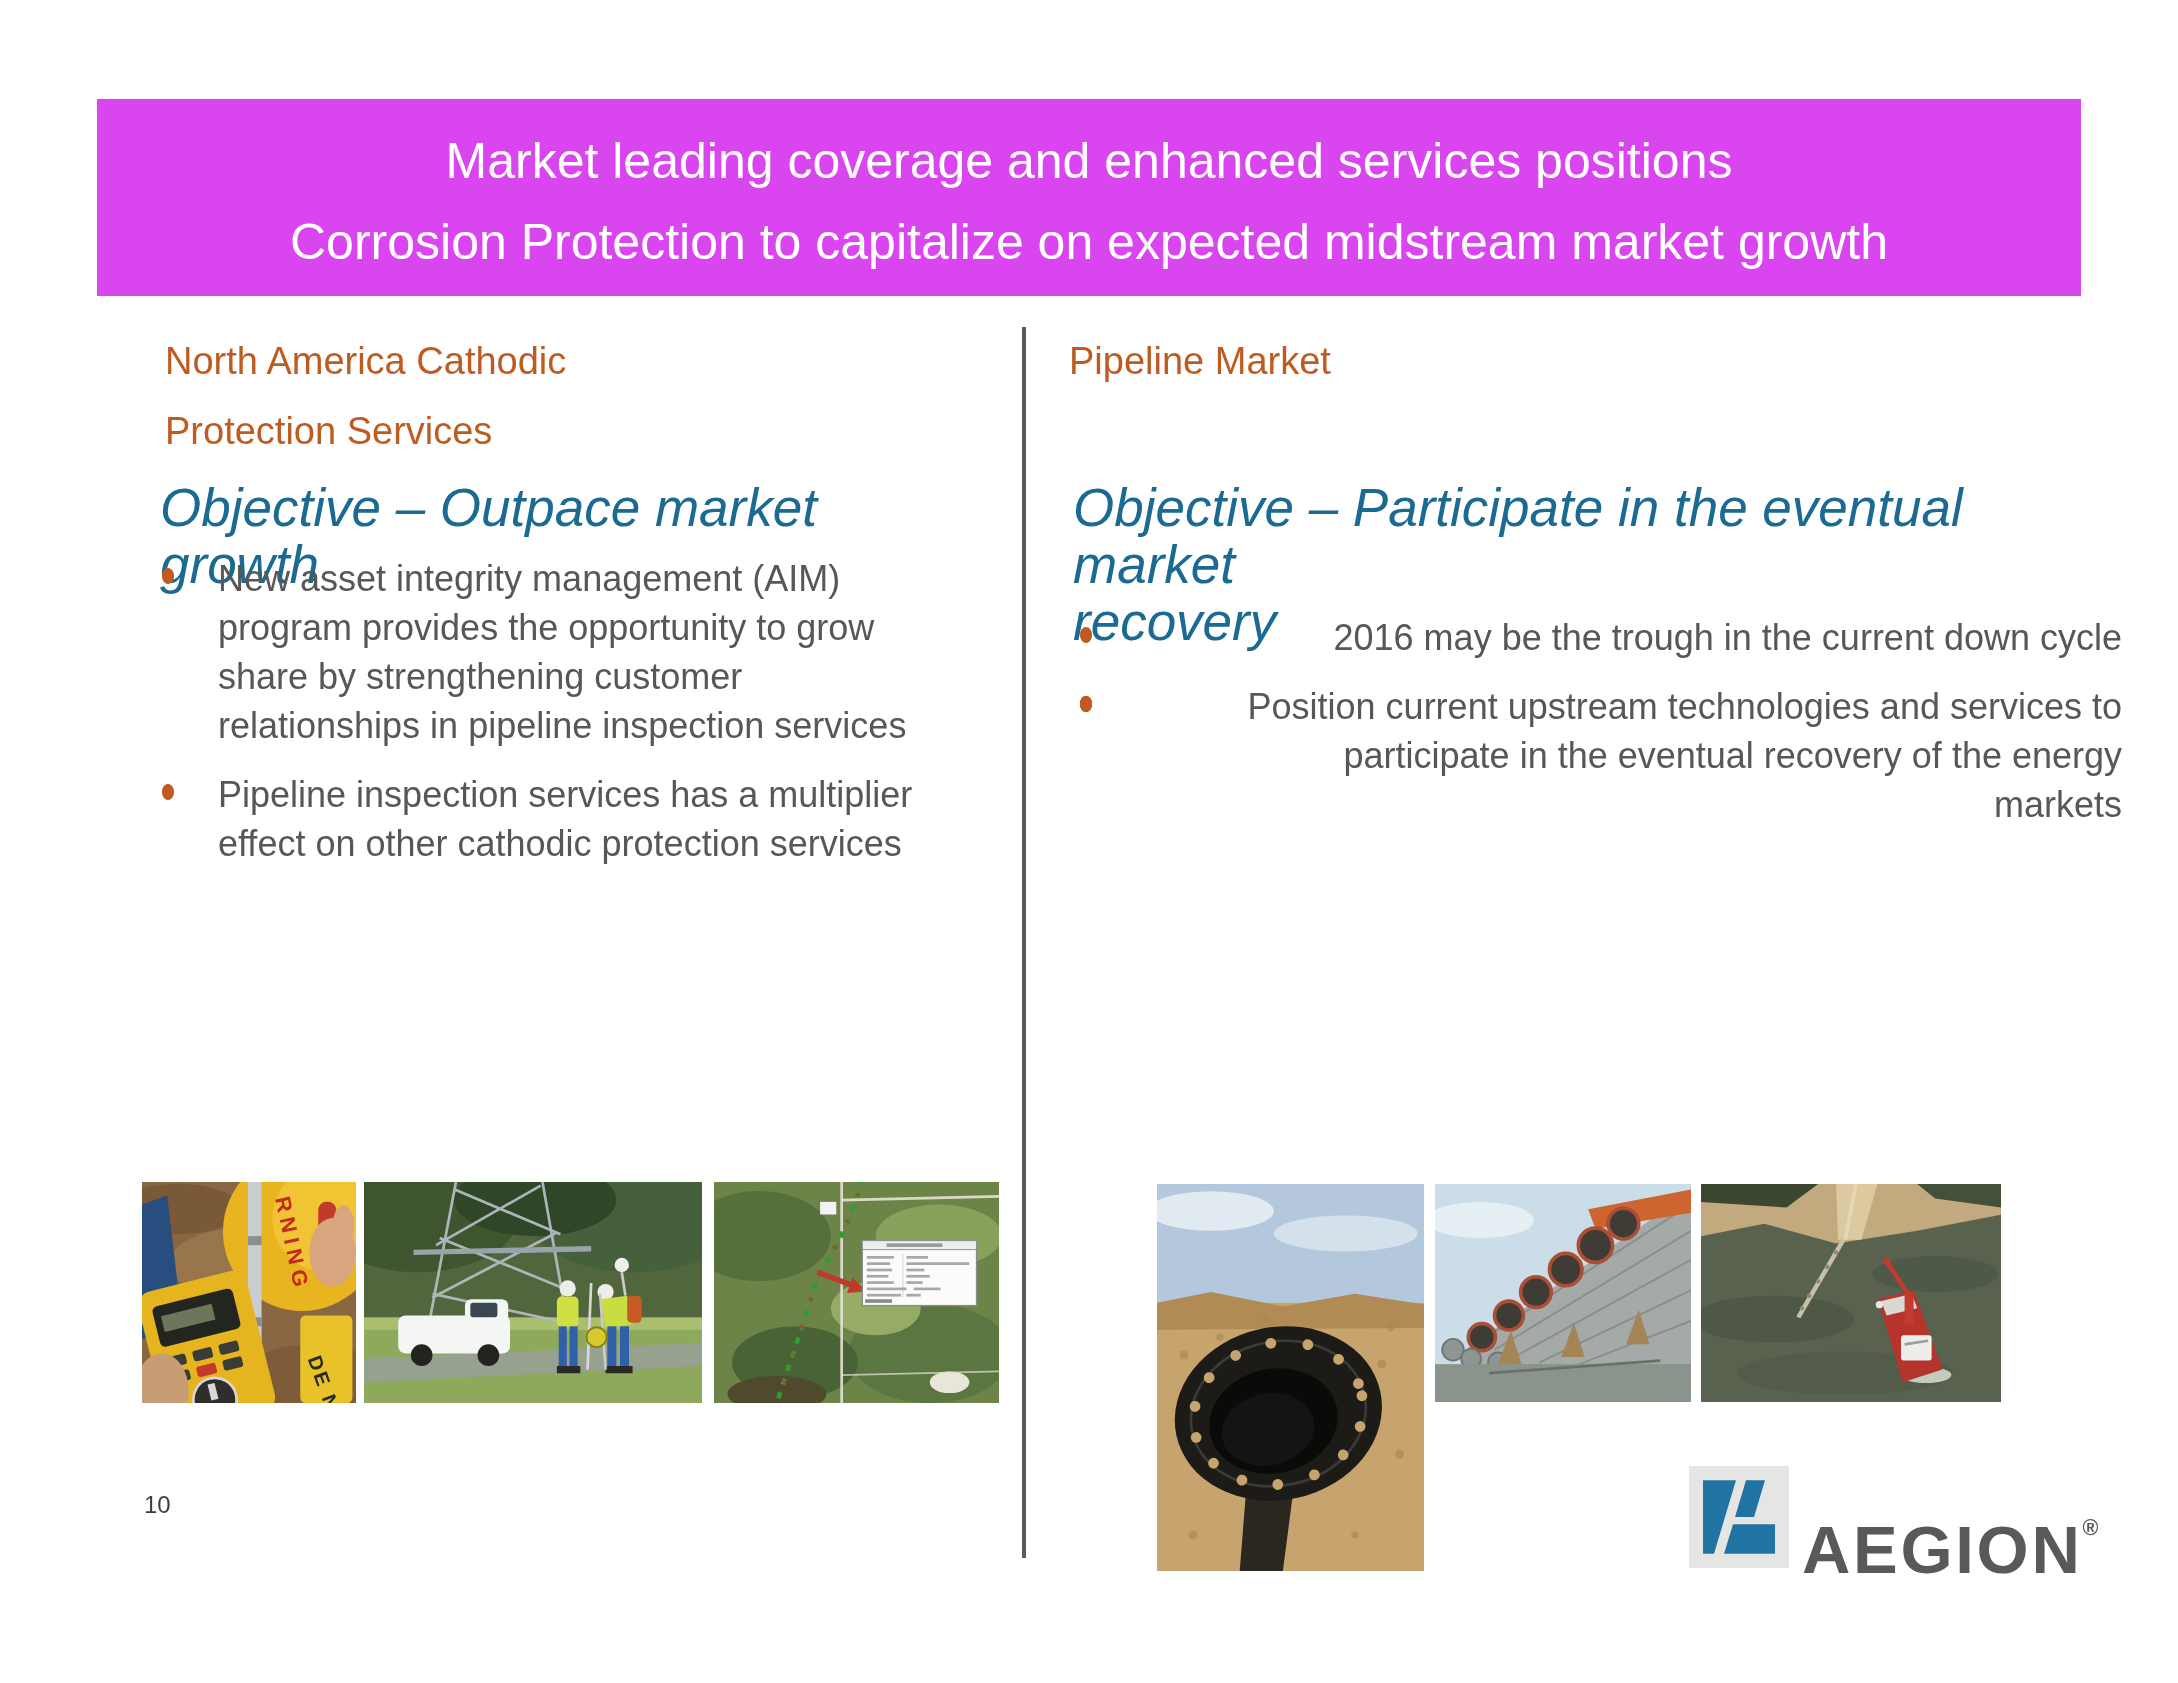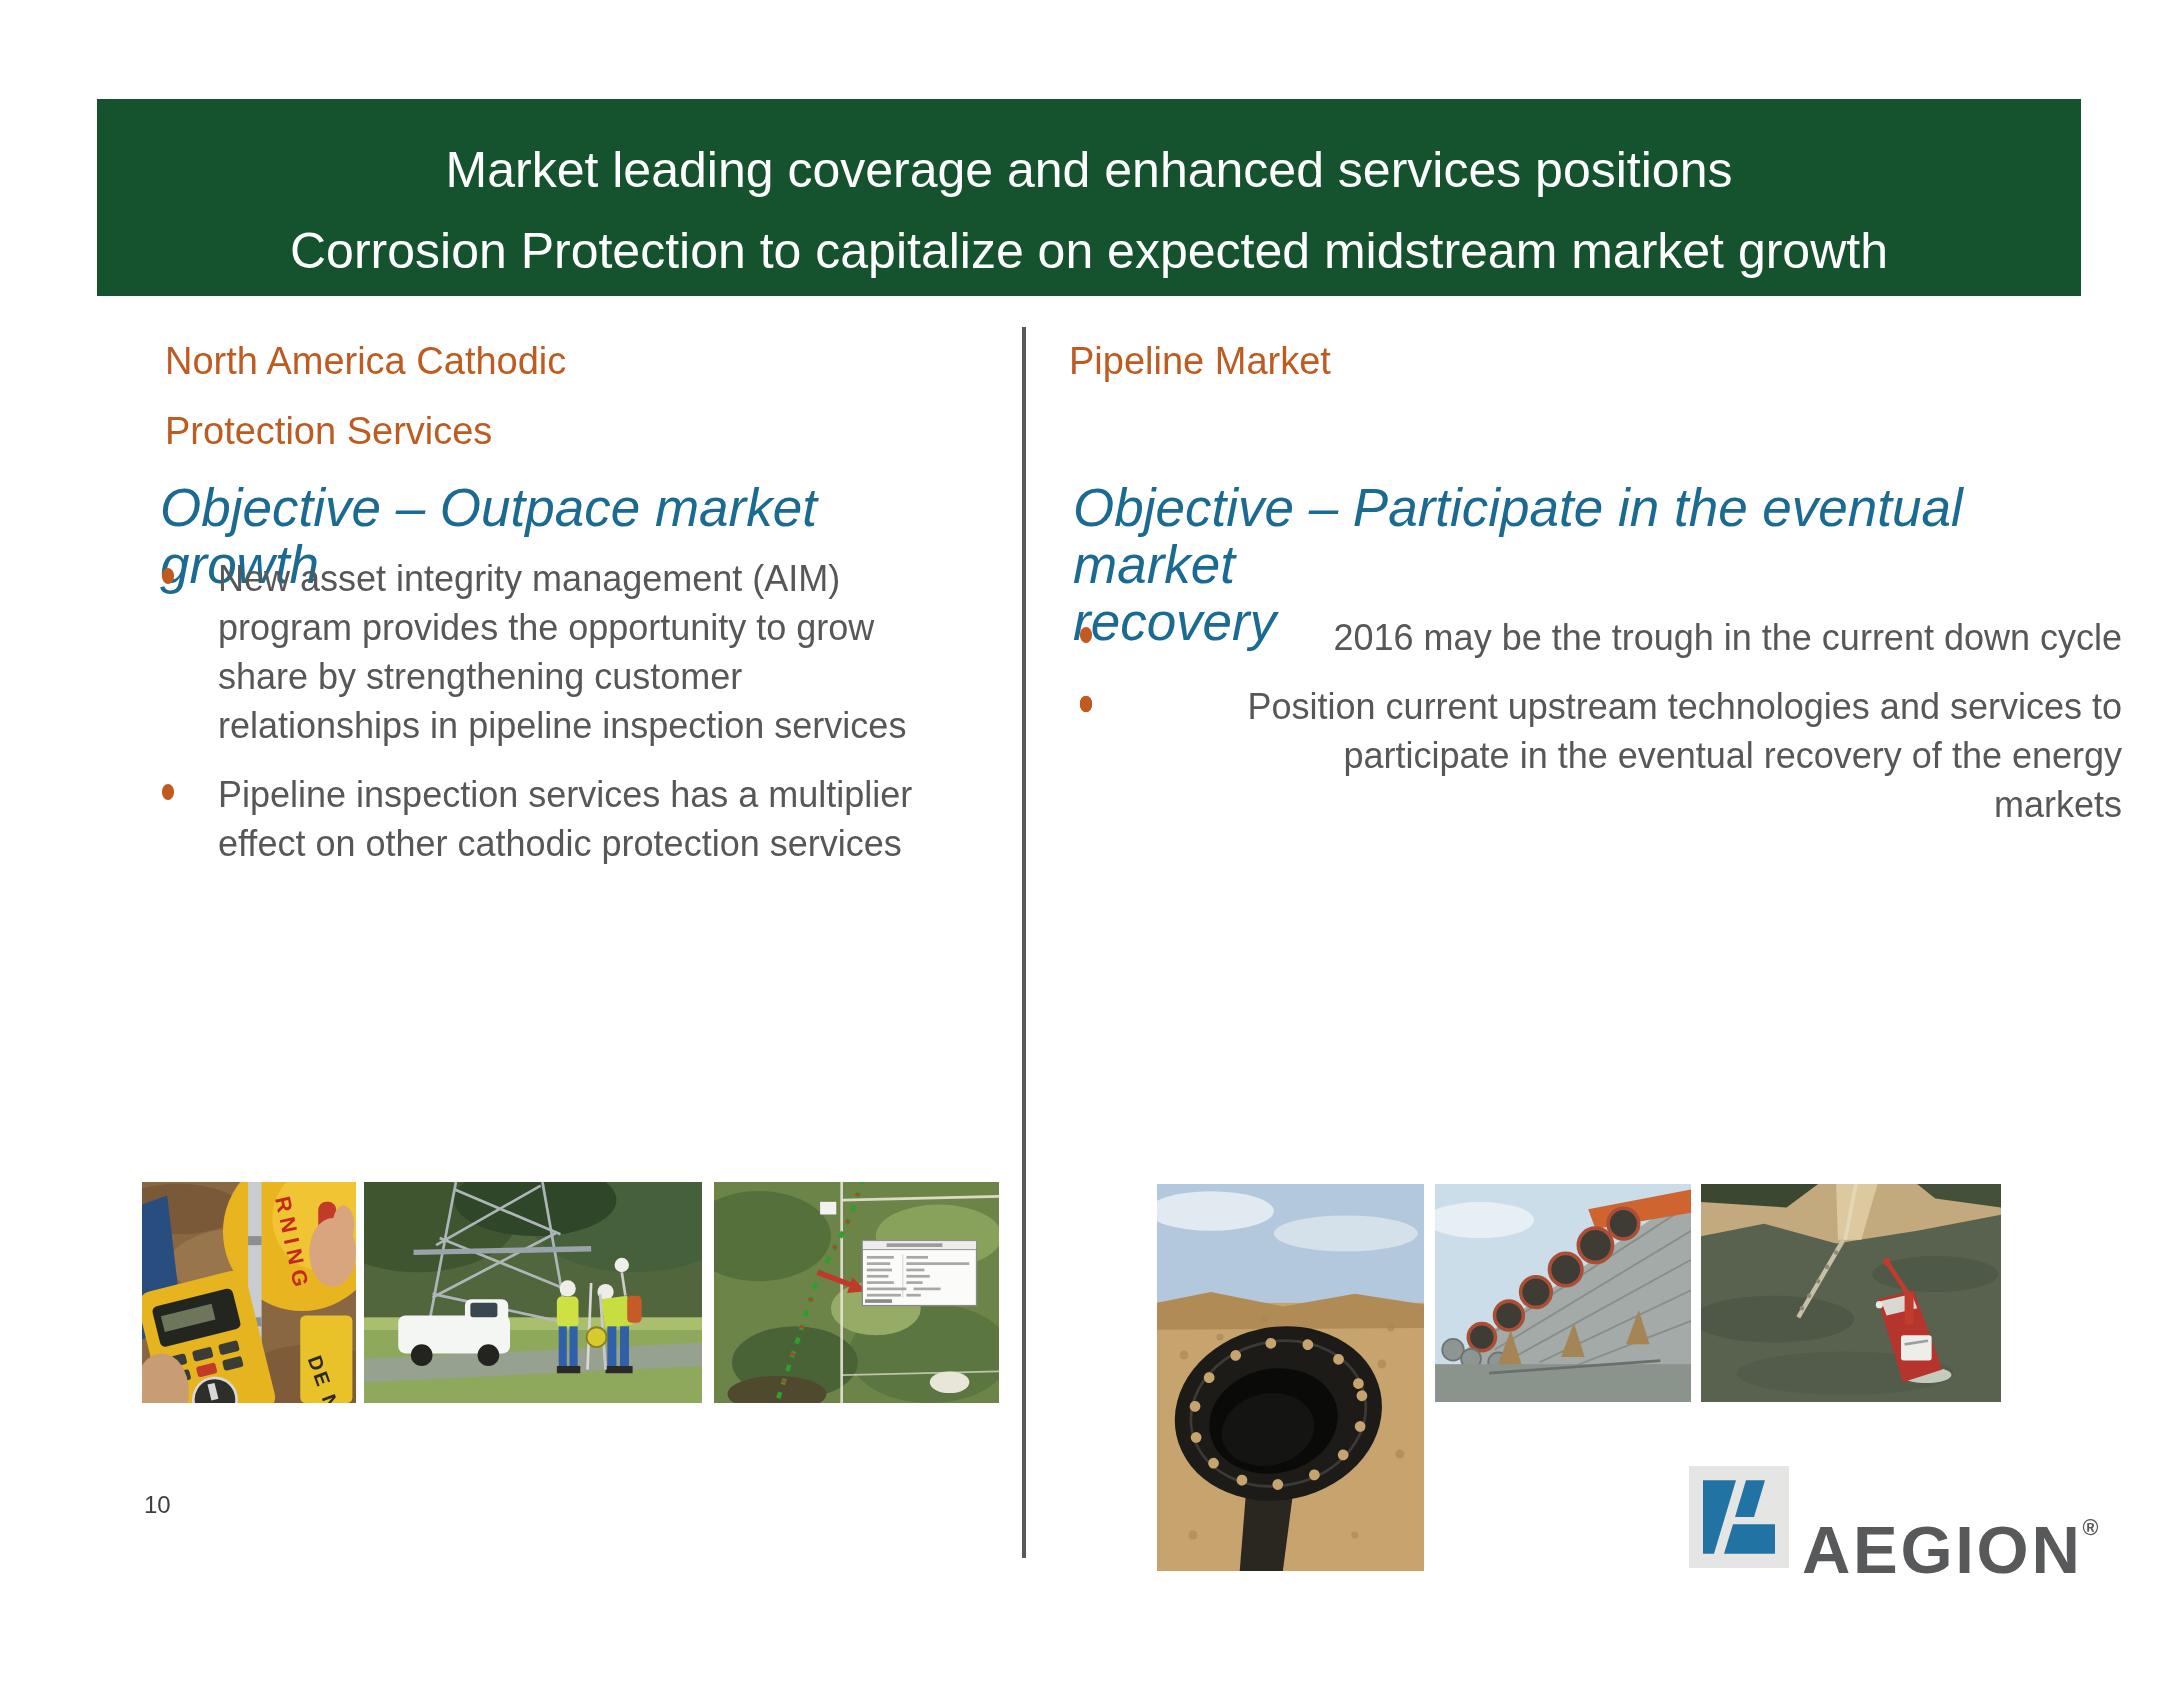--- a/index.html
+++ b/index.html
@@ -6,22 +6,22 @@
   body{
     width:2178px;height:1683px;position:relative;background:#ffffff;
     font-family:"Liberation Sans", sans-serif;overflow:hidden;
   }
   .abs{position:absolute;}
   .lines{white-space:pre-line;}
 
   
   .banner{
     left:97px;top:99px;width:1984px;height:197px;
-    background:#14532d;color:#ffffff;text-align:center;
-    font-size:50px;line-height:81px;padding-top:31px;box-sizing:border-box;
+    background:#d946ef;color:#ffffff;text-align:center;
+    font-size:50px;line-height:81px;padding-top:22px;box-sizing:border-box;
   }
 
   
   .col-heading{
     font-size:38px;line-height:70px;color:#BE5B20;letter-spacing:0px;
   }
   .objective{
     font-size:53px;line-height:57px;color:#1A6A92;font-style:italic;
   }
 

